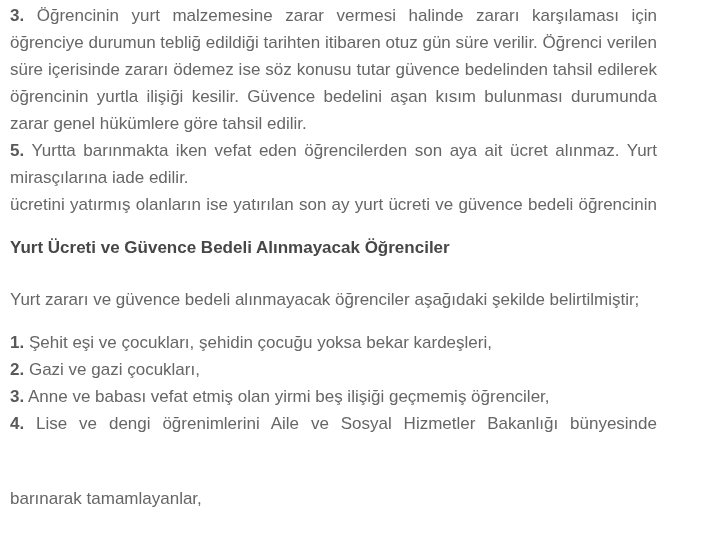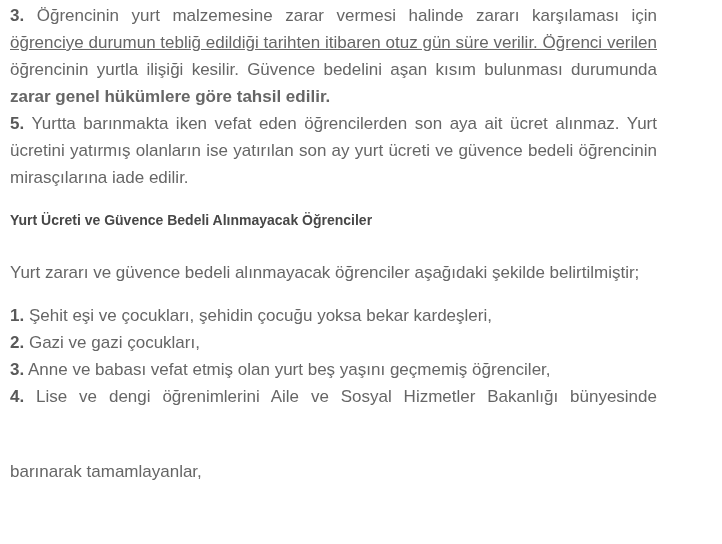--- a/index.html
+++ b/index.html
@@ -31,67 +31,68 @@
   }
   .line.j {
     text-align-last: justify;
   }
   strong.num {
     font-weight: 700;
     color: #595959;
   }
   h2.section-heading {
     margin: 16px 0 25px 0;
-    font-size: 14px;
+    font-size: 17px;
     line-height: 27px;
     font-weight: 700;
     color: #474747;
   }
   .intro {
     margin: 0 0 16px 0;
   }
   .list {
     margin: 0;
   }
 </style>
 </head>
 <body>
 
 <main class="doc">
 
   <p class="block">
     <span class="line j" style="display: block;"><strong class="num">3.</strong> <span>Öğrencinin yurt malzemesine zarar vermesi halinde zararı karşılaması için</span></span>
-    <span class="line j" style="display: block; text-decoration: underline;">öğrenciye durumun tebliğ edildiği tarihten itibaren otuz gün süre verilir. Öğrenci verilen</span>
+    <span class="line j" style="display: block;">öğrenciye durumun tebliğ edildiği tarihten itibaren otuz gün süre verilir. Öğrenci verilen</span>
+    <span class="line j" style="display: block;">süre içerisinde zararı ödemez ise söz konusu tutar güvence bedelinden tahsil edilerek</span>
     <span class="line j" style="display: block;">öğrencinin yurtla ilişiği kesilir. Güvence bedelini aşan kısım bulunması durumunda</span>
-    <span class="line" style="display: block; font-weight: bold;">zarar genel hükümlere göre tahsil edilir.</span>
+    <span class="line" style="display: block;">zarar genel hükümlere göre tahsil edilir.</span>
   </p>
 
 
   <p class="block">
     <span class="line j" style="display: block;"><strong class="num">5.</strong> <span>Yurtta barınmakta iken vefat eden öğrencilerden son aya ait ücret alınmaz. Yurt</span></span>
+    <span class="line" style="display: block;">mirasçılarına iade edilir.</span>
     <span class="line j" style="display: block;">ücretini yatırmış olanların ise yatırılan son ay yurt ücreti ve güvence bedeli öğrencinin</span>
-    <span class="line" style="display: block;">mirasçılarına iade edilir.</span>
   </p>
 
   <h2 class="section-heading">Yurt Ücreti ve Güvence Bedeli Alınmayacak Öğrenciler</h2>
 
   <p class="block intro">Yurt zararı ve güvence bedeli alınmayacak öğrenciler aşağıdaki şekilde belirtilmiştir;</p>
 
   <div class="list">
 
     <div class="block">
       <span class="line" style="display: block;"><strong class="num">1.</strong> <span>Şehit eşi ve çocukları, şehidin çocuğu yoksa bekar kardeşleri,</span></span>
     </div>
 
     <div class="block">
       <span class="line" style="display: block;"><strong class="num">2.</strong> <span>Gazi ve gazi çocukları,</span></span>
     </div>
 
     <div class="block">
-      <span class="line" style="display: block;"><strong class="num">3.</strong> <span>Anne ve babası vefat etmiş olan yurt beş yaşını geçmemiş öğrenciler,</span></span>
+      <span class="line" style="display: block;"><strong class="num">3.</strong> <span>Anne ve babası vefat etmiş olan yirmi beş ilişiği geçmemiş öğrenciler,</span></span>
     </div>
 
     <div class="block">
       <span class="line j" style="display: block;"><strong class="num">4.</strong> <span>Lise ve dengi öğrenimlerini Aile ve Sosyal Hizmetler Bakanlığı bünyesinde</span></span>
       <span class="line" style="display: block; margin-top: 48px;">barınarak tamamlayanlar,</span>
     </div>
 
 
   </div>
 

